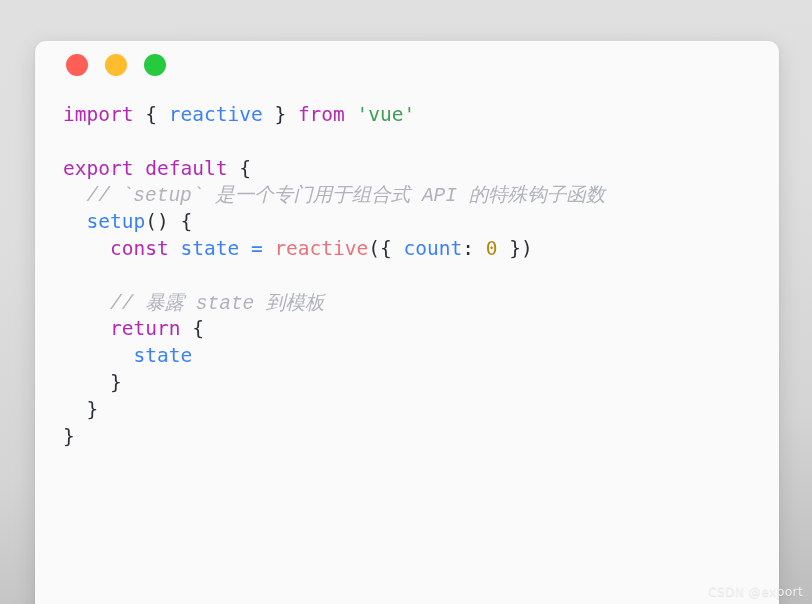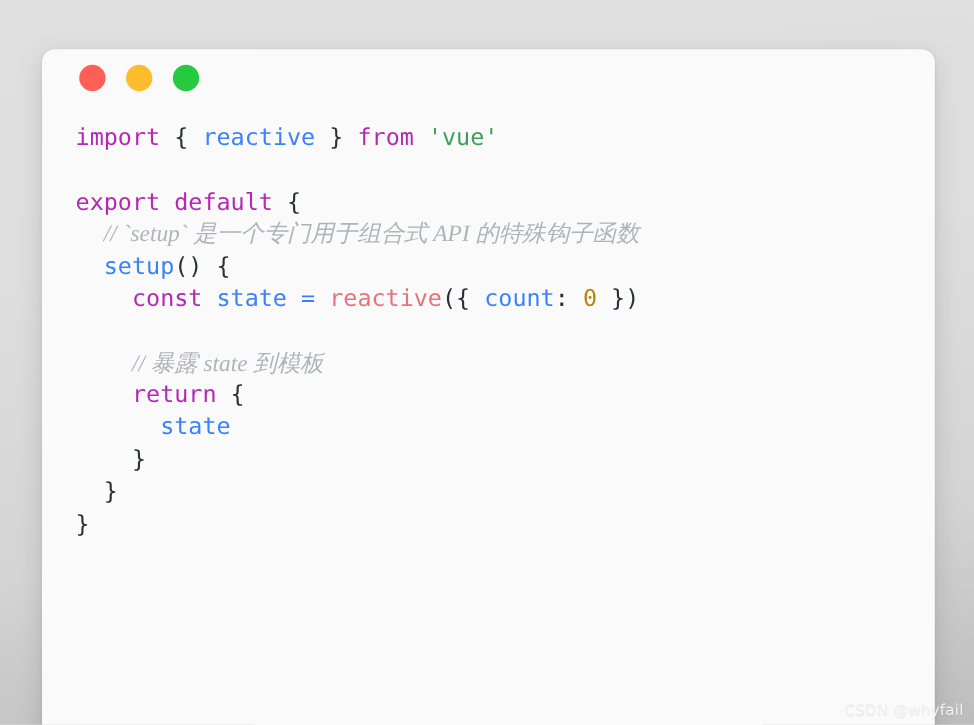--- a/index.html
+++ b/index.html
@@ -60,21 +60,21 @@
   .ident { color: #3b82f6; }
   .fn    { color: #e8727c; }
   .str   { color: #3f9e55; }
   .num   { color: #b8860b; }
   .punc  { color: #2b2f38; }
   .op    { color: #3b82f6; }
   .cmt   {
     color: #b0b3bb;
     font-style: italic;
   }
-  .cmt-cn { font-family: Liberation Serif, serif; font-style: italic; }
+  .cmt-cn { font-family: Liberation Mono, monospace; font-style: italic; }
 
   #watermark {
     position: absolute;
     right: 9px;
     bottom: 5px;
     font-family: "DejaVu Sans", sans-serif;
     font-size: 12.5px;
     color: #f2f2f2;
     text-shadow: 0 1px 1px rgba(0,0,0,0.10);
     letter-spacing: 0.2px;
@@ -88,13 +88,13 @@
   <div id="titlebar">
     <span class="dot" style="background: rgb(255, 95, 86);"></span>
     <span class="dot" style="background: rgb(255, 189, 46);"></span>
     <span class="dot" style="background: rgb(39, 201, 63);"></span>
   </div>
 
   <div id="code-body"><div class="line"><span class="kw">import</span><span class="punc"> </span><span class="punc">{</span><span class="punc"> </span><span class="ident">reactive</span><span class="punc"> </span><span class="punc">}</span><span class="punc"> </span><span class="kw">from</span><span class="punc"> </span><span class="str">'vue'</span></div><div class="line blank">&nbsp;</div><div class="line"><span class="kw">export</span><span class="punc"> </span><span class="kw">default</span><span class="punc"> </span><span class="punc">{</span></div><div class="line"><span>  </span><span class="cmt cmt-cn">// `setup` 是一个专门用于组合式 API 的特殊钩子函数</span></div><div class="line"><span>  </span><span class="ident">setup</span><span class="punc">()</span><span class="punc"> </span><span class="punc">{</span></div><div class="line"><span>    </span><span class="kw">const</span><span class="punc"> </span><span class="ident">state</span><span class="punc"> </span><span class="op">=</span><span class="punc"> </span><span class="fn">reactive</span><span class="punc">({</span><span class="punc"> </span><span class="ident">count</span><span class="punc">:</span><span class="punc"> </span><span class="num">0</span><span class="punc"> </span><span class="punc">})</span></div><div class="line blank">&nbsp;</div><div class="line"><span>    </span><span class="cmt cmt-cn">// 暴露 state 到模板</span></div><div class="line"><span>    </span><span class="kw">return</span><span class="punc"> </span><span class="punc">{</span></div><div class="line"><span>      </span><span class="ident">state</span></div><div class="line"><span>    </span><span class="punc">}</span></div><div class="line"><span>  </span><span class="punc">}</span></div><div class="line"><span class="punc">}</span></div></div>
 
 </div>
 
-<div id="watermark">CSDN @whyfail</div>
+<div id="watermark">CSDN @export</div>
 
 </body></html>

